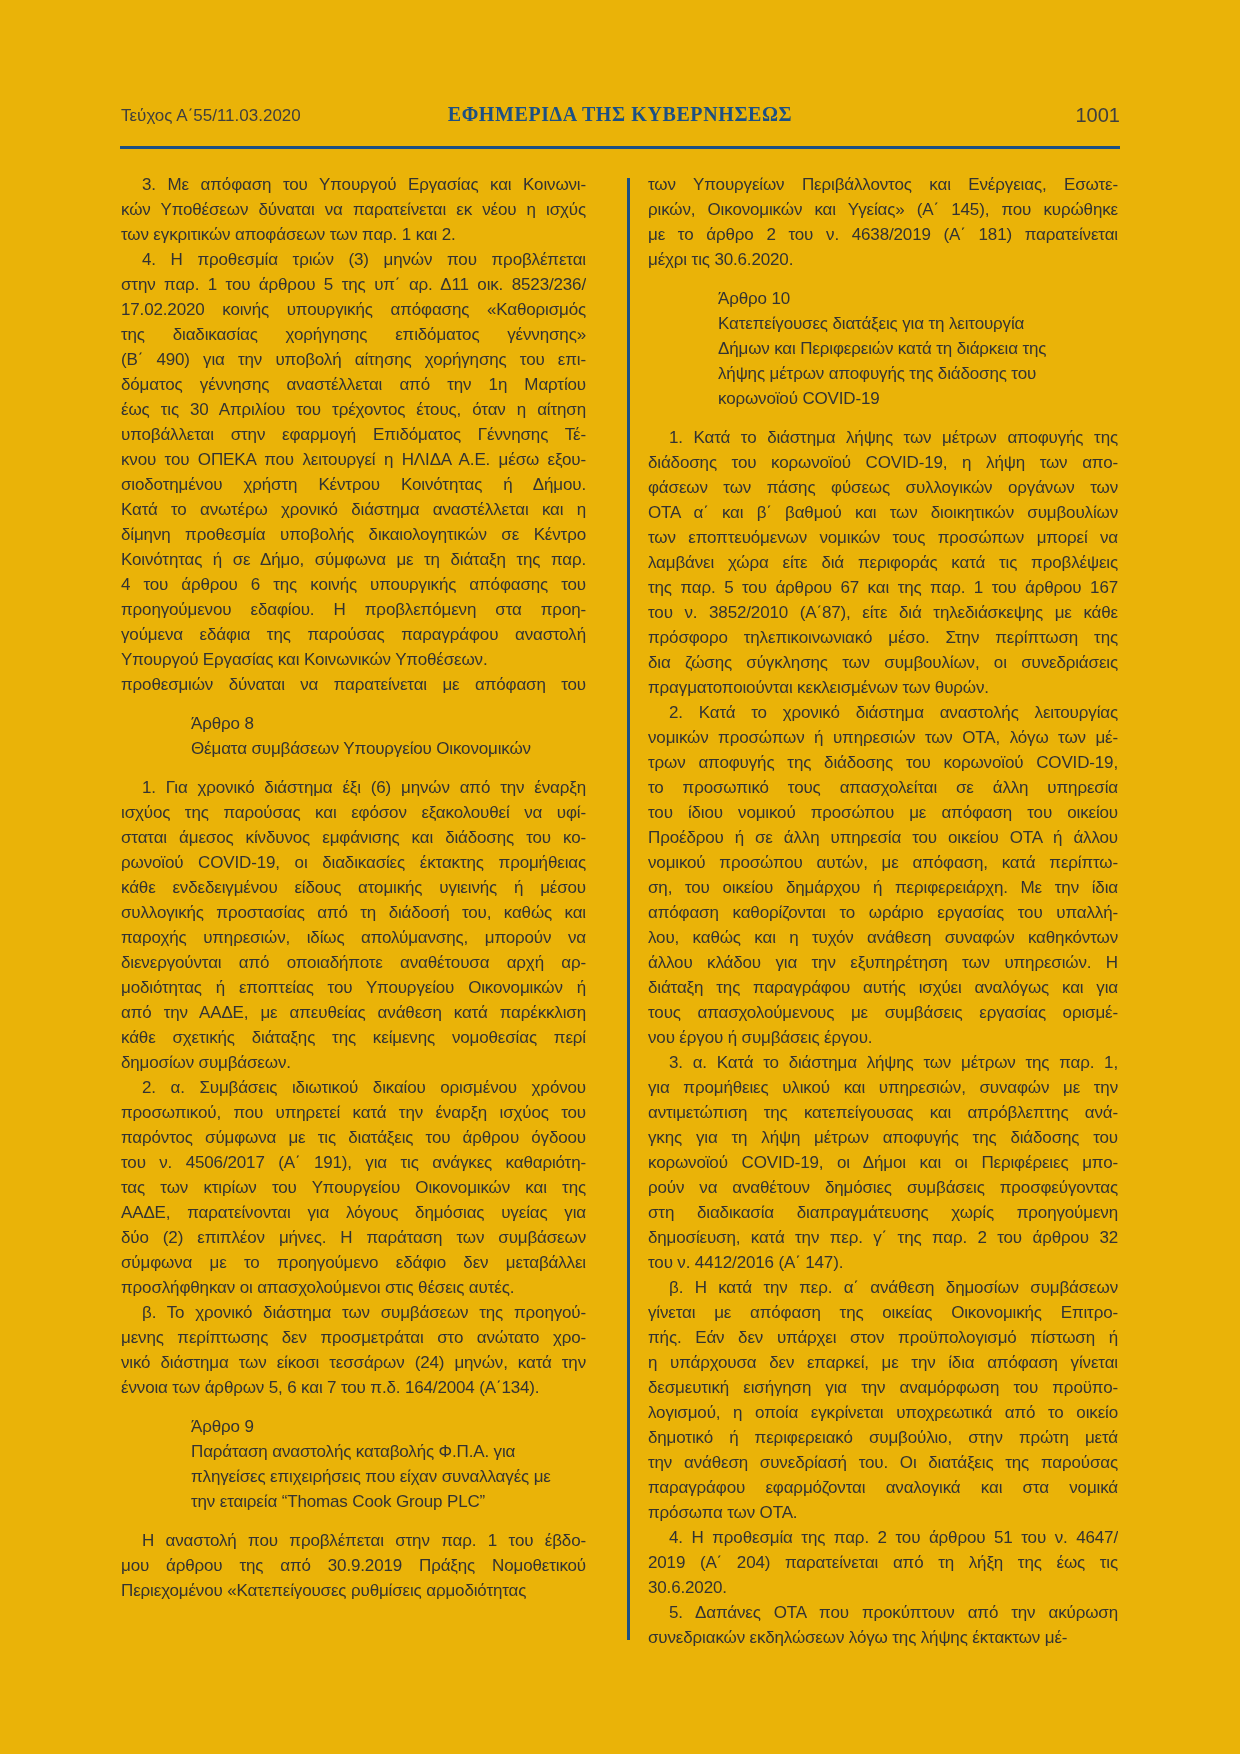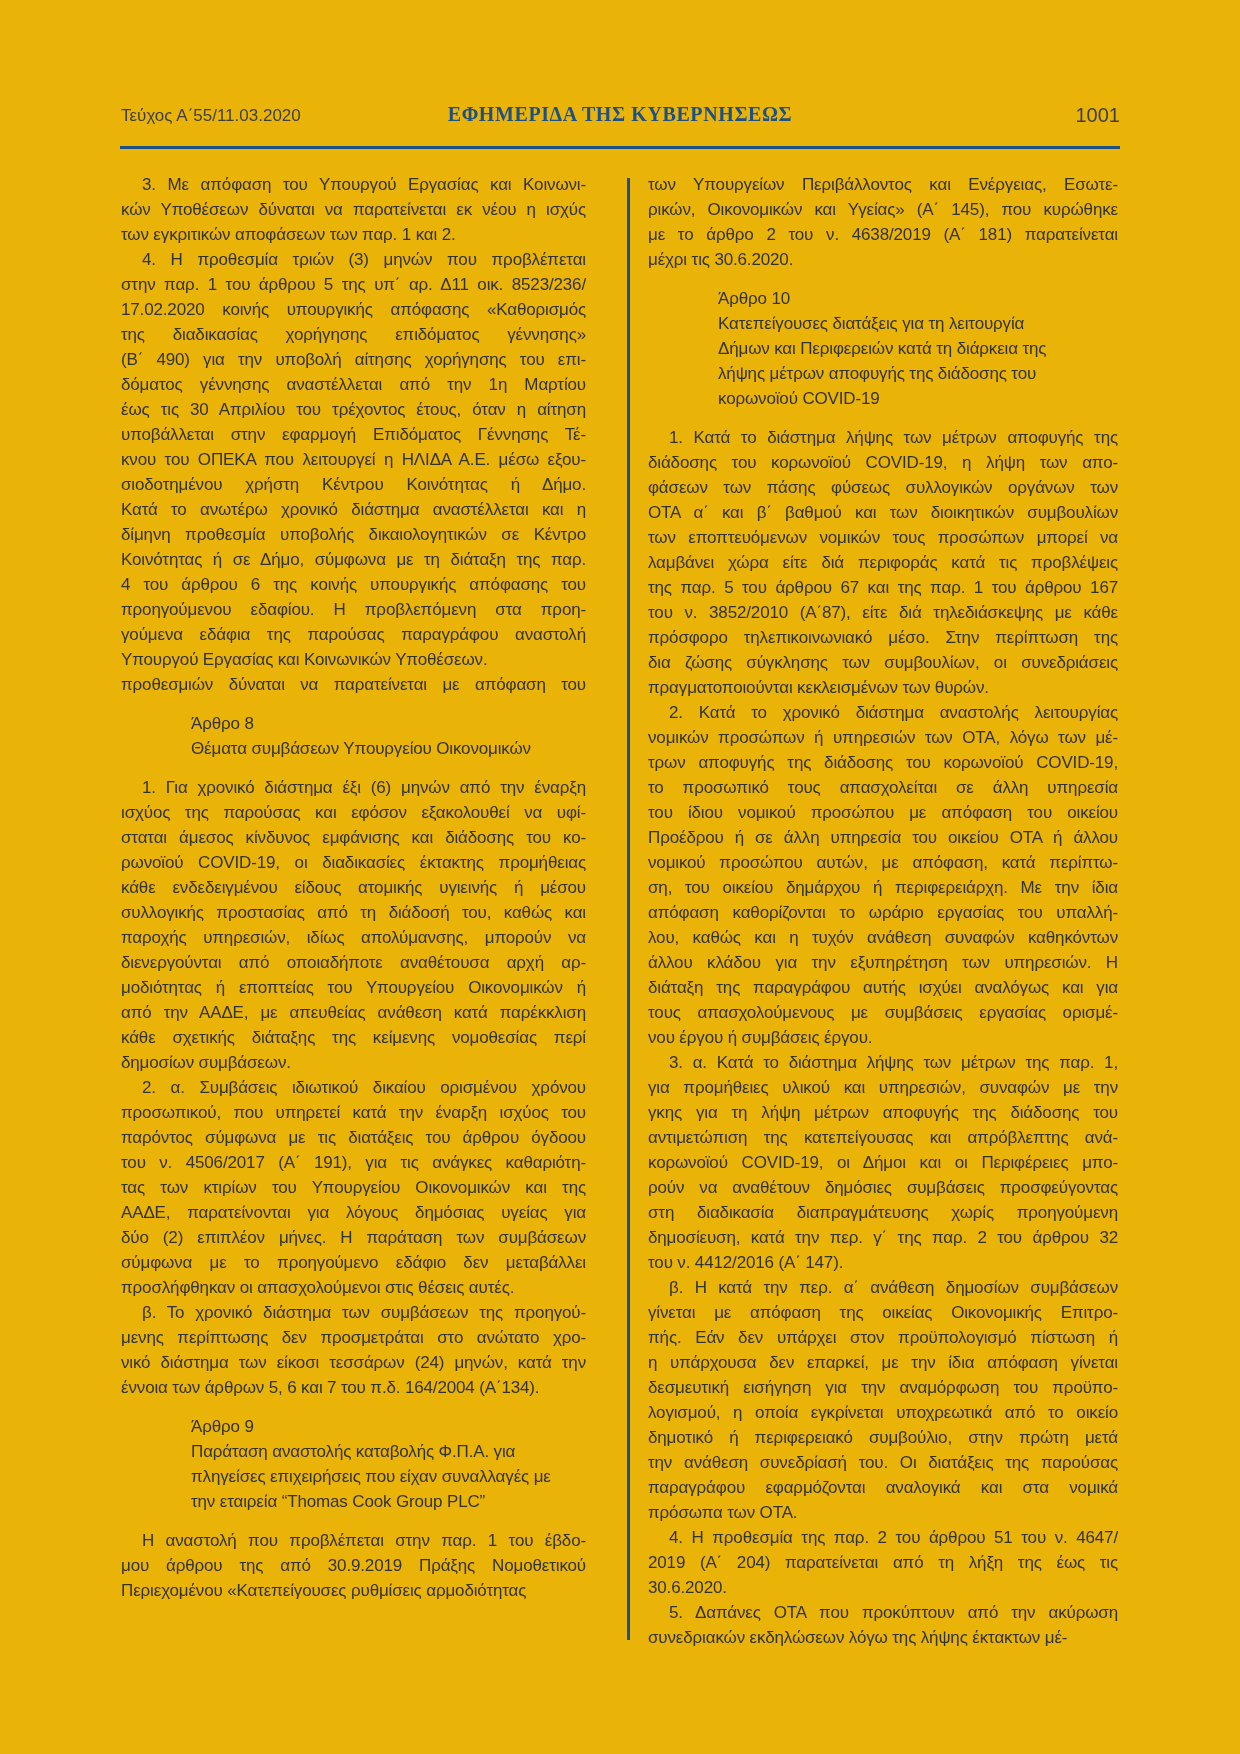--- a/index.html
+++ b/index.html
@@ -75,21 +75,21 @@
       <div class="block paragraph">
         <div class="line indent">4. Η προθεσμία τριών (3) μηνών που προβλέπεται</div>
         <div class="line">στην παρ. 1 του άρθρου 5 της υπ΄ αρ. Δ11 οικ. 8523/236/</div>
         <div class="line">17.02.2020 κοινής υπουργικής απόφασης «Καθορισμός</div>
         <div class="line">της διαδικασίας χορήγησης επιδόματος γέννησης»</div>
         <div class="line">(Β΄ 490) για την υποβολή αίτησης χορήγησης του επι-</div>
         <div class="line">δόματος γέννησης αναστέλλεται από την 1η Μαρτίου</div>
         <div class="line">έως τις 30 Απριλίου του τρέχοντος έτους, όταν η αίτηση</div>
         <div class="line">υποβάλλεται στην εφαρμογή Επιδόματος Γέννησης Τέ-</div>
         <div class="line">κνου του ΟΠΕΚΑ που λειτουργεί η ΗΛΙΔΑ Α.Ε. μέσω εξου-</div>
-        <div class="line">σιοδοτημένου χρήστη Κέντρου Κοινότητας ή Δήμο.</div>
+        <div class="line">σιοδοτημένου χρήστη Κέντρου Κοινότητας ή Δήμου.</div>
         <div class="line">Κατά το ανωτέρω χρονικό διάστημα αναστέλλεται και η</div>
         <div class="line">δίμηνη προθεσμία υποβολής δικαιολογητικών σε Κέντρο</div>
         <div class="line">Κοινότητας ή σε Δήμο, σύμφωνα με τη διάταξη της παρ.</div>
         <div class="line">4 του άρθρου 6 της κοινής υπουργικής απόφασης του</div>
         <div class="line">προηγούμενου εδαφίου. Η προβλεπόμενη στα προη-</div>
         <div class="line">γούμενα εδάφια της παρούσας παραγράφου αναστολή</div>
         <div class="line last">Υπουργού Εργασίας και Κοινωνικών Υποθέσεων.</div>
         <div class="line">προθεσμιών δύναται να παρατείνεται με απόφαση του</div>
       </div>
       <div class="block heading">
@@ -179,22 +179,22 @@
         <div class="line">απόφαση καθορίζονται το ωράριο εργασίας του υπαλλή-</div>
         <div class="line">λου, καθώς και η τυχόν ανάθεση συναφών καθηκόντων</div>
         <div class="line">άλλου κλάδου για την εξυπηρέτηση των υπηρεσιών. Η</div>
         <div class="line">διάταξη της παραγράφου αυτής ισχύει αναλόγως και για</div>
         <div class="line">τους απασχολούμενους με συμβάσεις εργασίας ορισμέ-</div>
         <div class="line last">νου έργου ή συμβάσεις έργου.</div>
       </div>
       <div class="block paragraph">
         <div class="line indent">3. α. Κατά το διάστημα λήψης των μέτρων της παρ. 1,</div>
         <div class="line">για προμήθειες υλικού και υπηρεσιών, συναφών με την</div>
+        <div class="line">αντιμετώπιση της κατεπείγουσας και απρόβλεπτης ανά-</div>
         <div class="line">γκης για τη λήψη μέτρων αποφυγής της διάδοσης του</div>
-        <div class="line">αντιμετώπιση της κατεπείγουσας και απρόβλεπτης ανά-</div>
         <div class="line">κορωνοϊού COVID-19, οι Δήμοι και οι Περιφέρειες μπο-</div>
         <div class="line">ρούν να αναθέτουν δημόσιες συμβάσεις προσφεύγοντας</div>
         <div class="line">στη διαδικασία διαπραγμάτευσης χωρίς προηγούμενη</div>
         <div class="line">δημοσίευση, κατά την περ. γ΄ της παρ. 2 του άρθρου 32</div>
         <div class="line last">του ν. 4412/2016 (Α΄ 147).</div>
       </div>
       <div class="block paragraph">
         <div class="line indent">β. Η κατά την περ. α΄ ανάθεση δημοσίων συμβάσεων</div>
         <div class="line">γίνεται με απόφαση της οικείας Οικονομικής Επιτρο-</div>
         <div class="line">πής. Εάν δεν υπάρχει στον προϋπολογισμό πίστωση ή</div>

